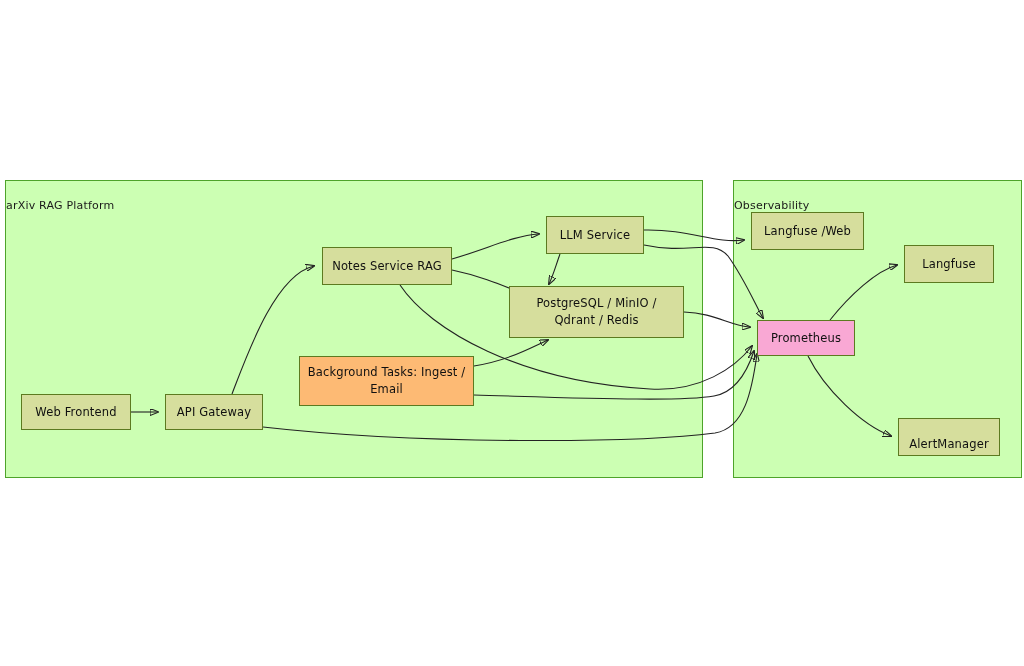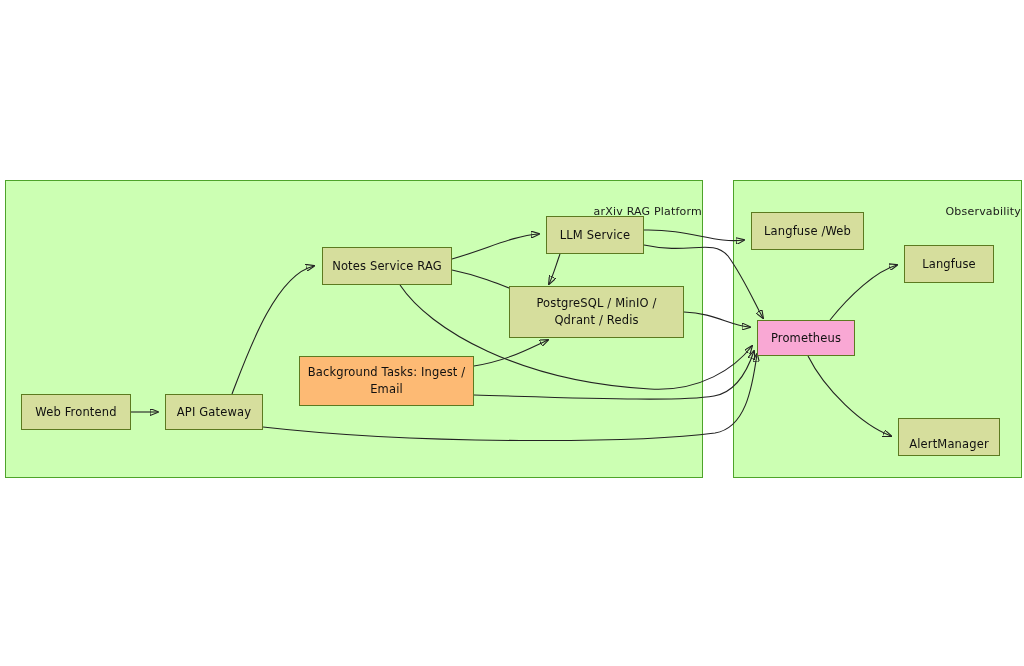--- a/index.html
+++ b/index.html
@@ -22,22 +22,22 @@
   }
   .cluster {
     position: absolute;
     background: #ccffb3;
     border: 1px solid #4ea32a;
     box-sizing: border-box;
   }
   .cluster-label {
     position: absolute;
     width: 100%;
-    text-align: right;
-    top: 24px;
+    text-align: left;
+    top: 18px;
     left: 0;
     font-size: 11px;
     color: #1a1a1a;
     letter-spacing: 0.2px;
   }
   .node {
     position: absolute;
     background: #d6de9d;
     border: 1px solid #5c7a20;
     box-sizing: border-box;

